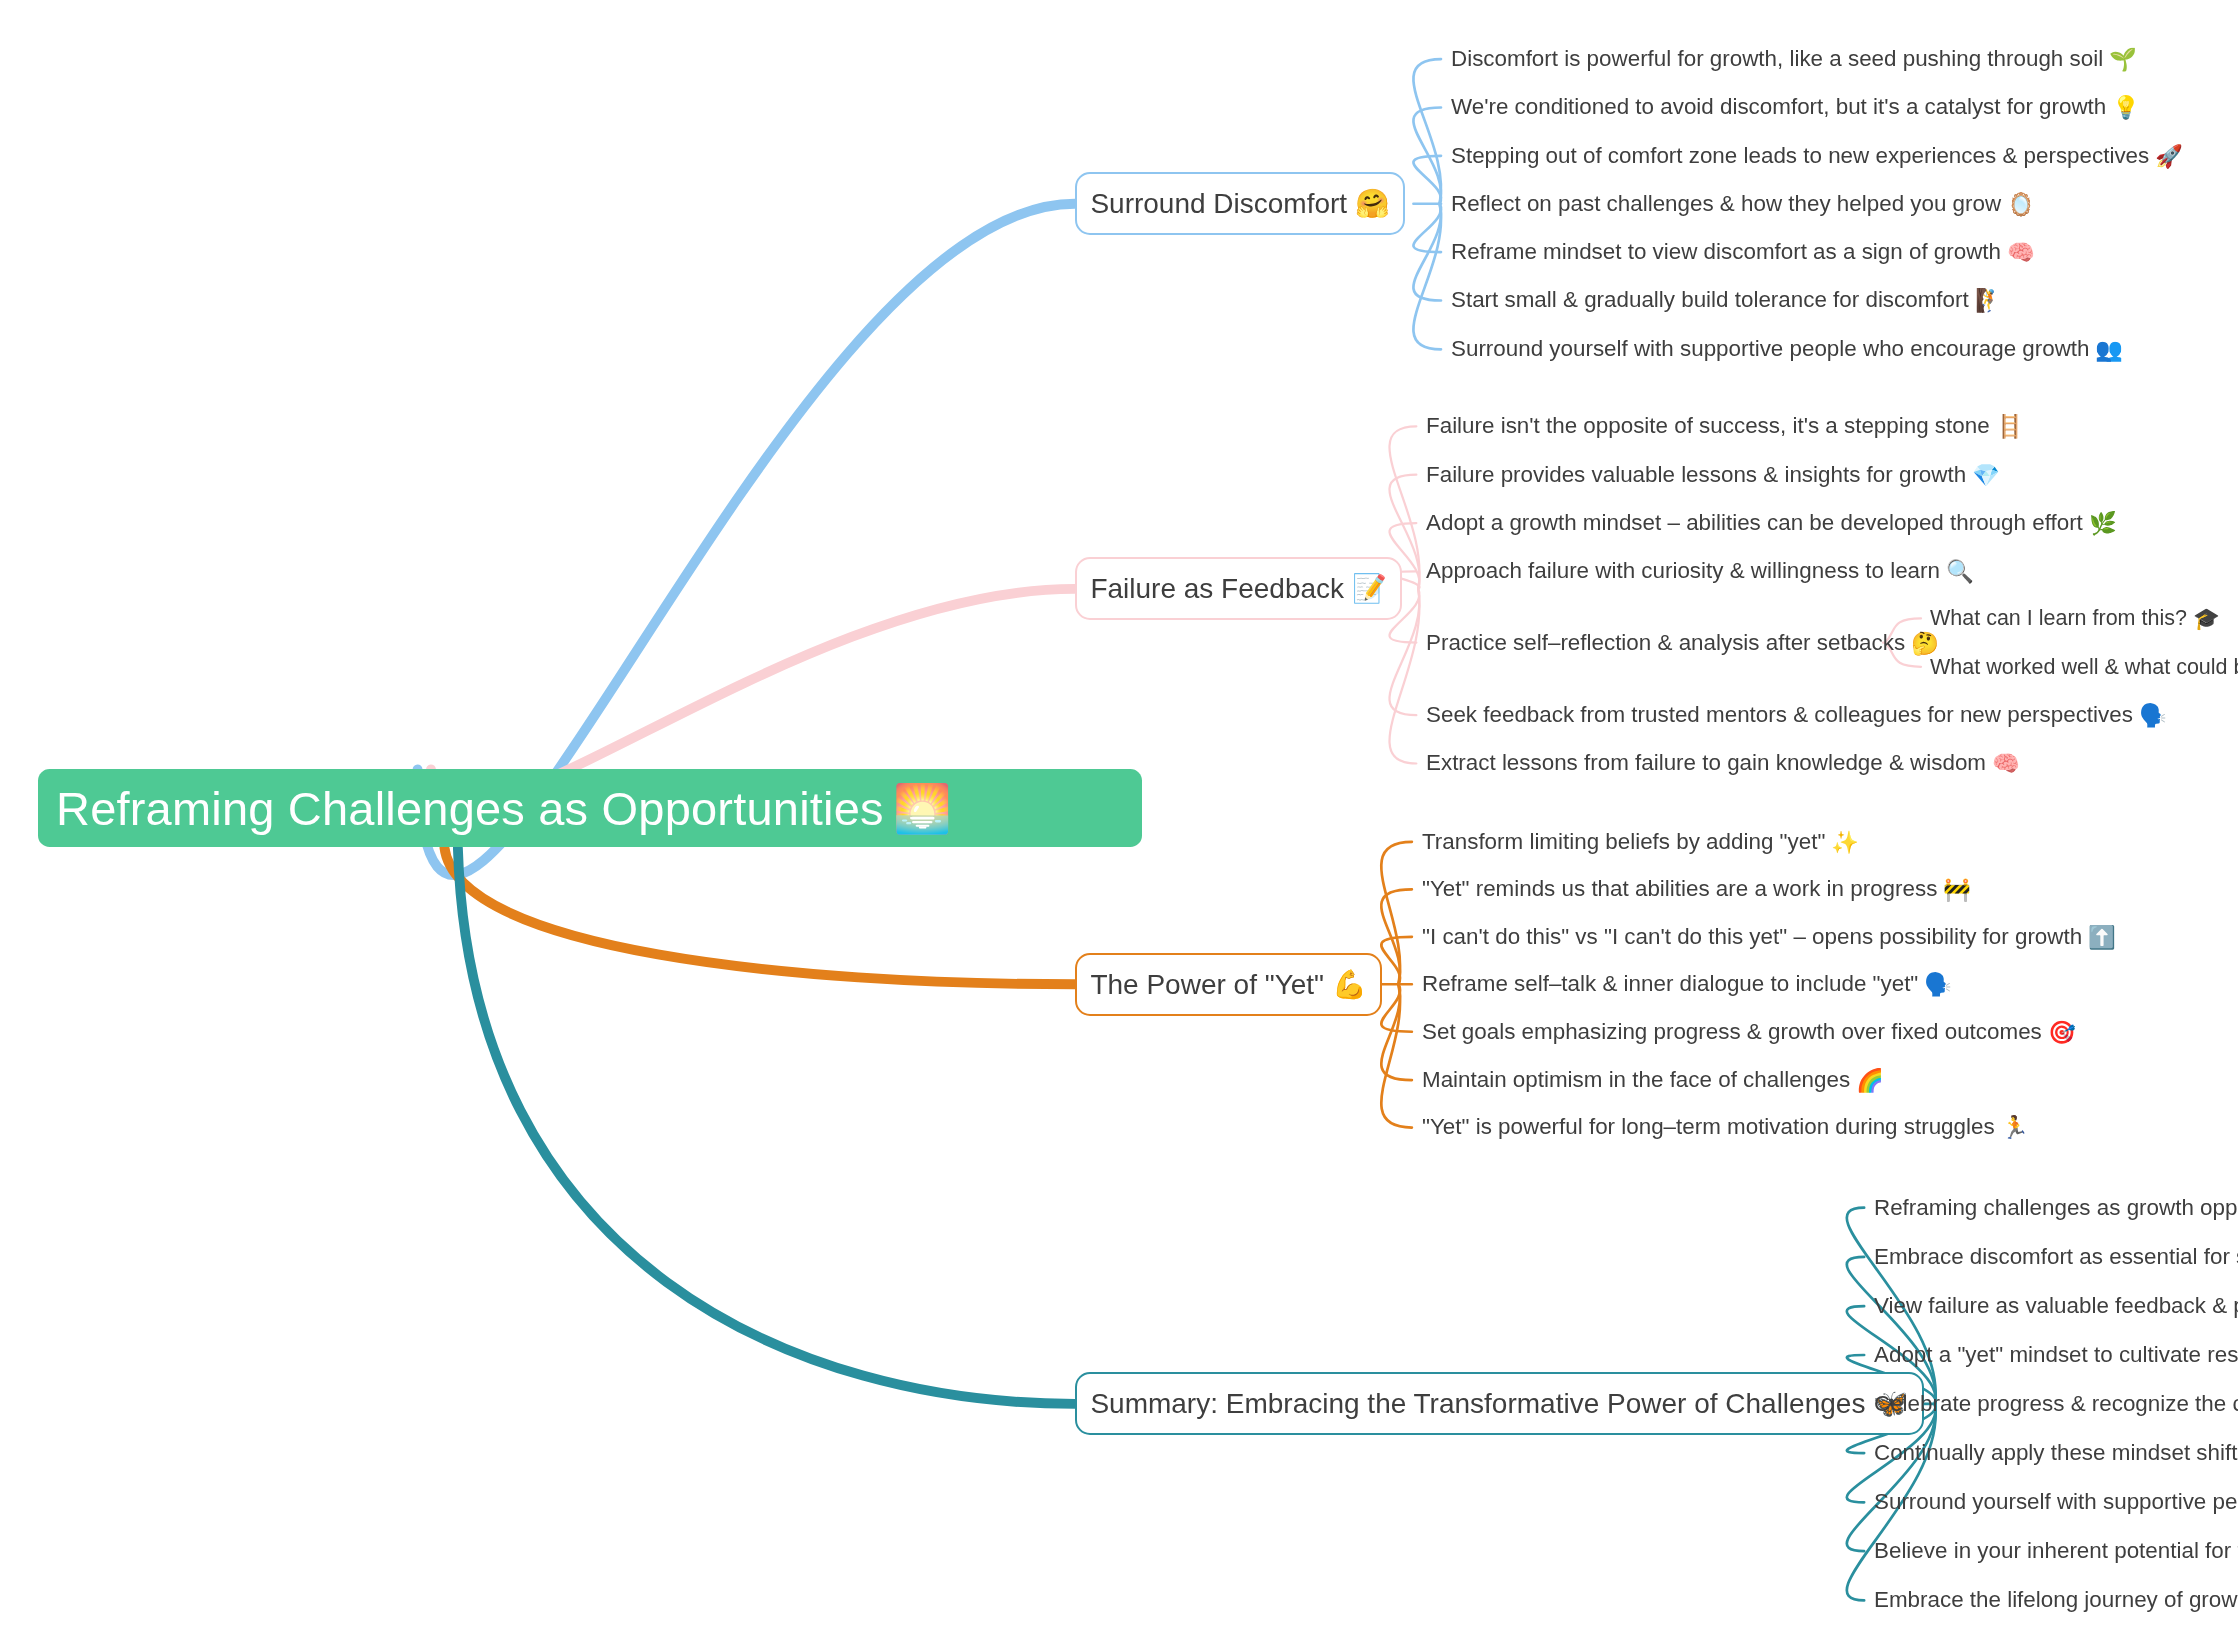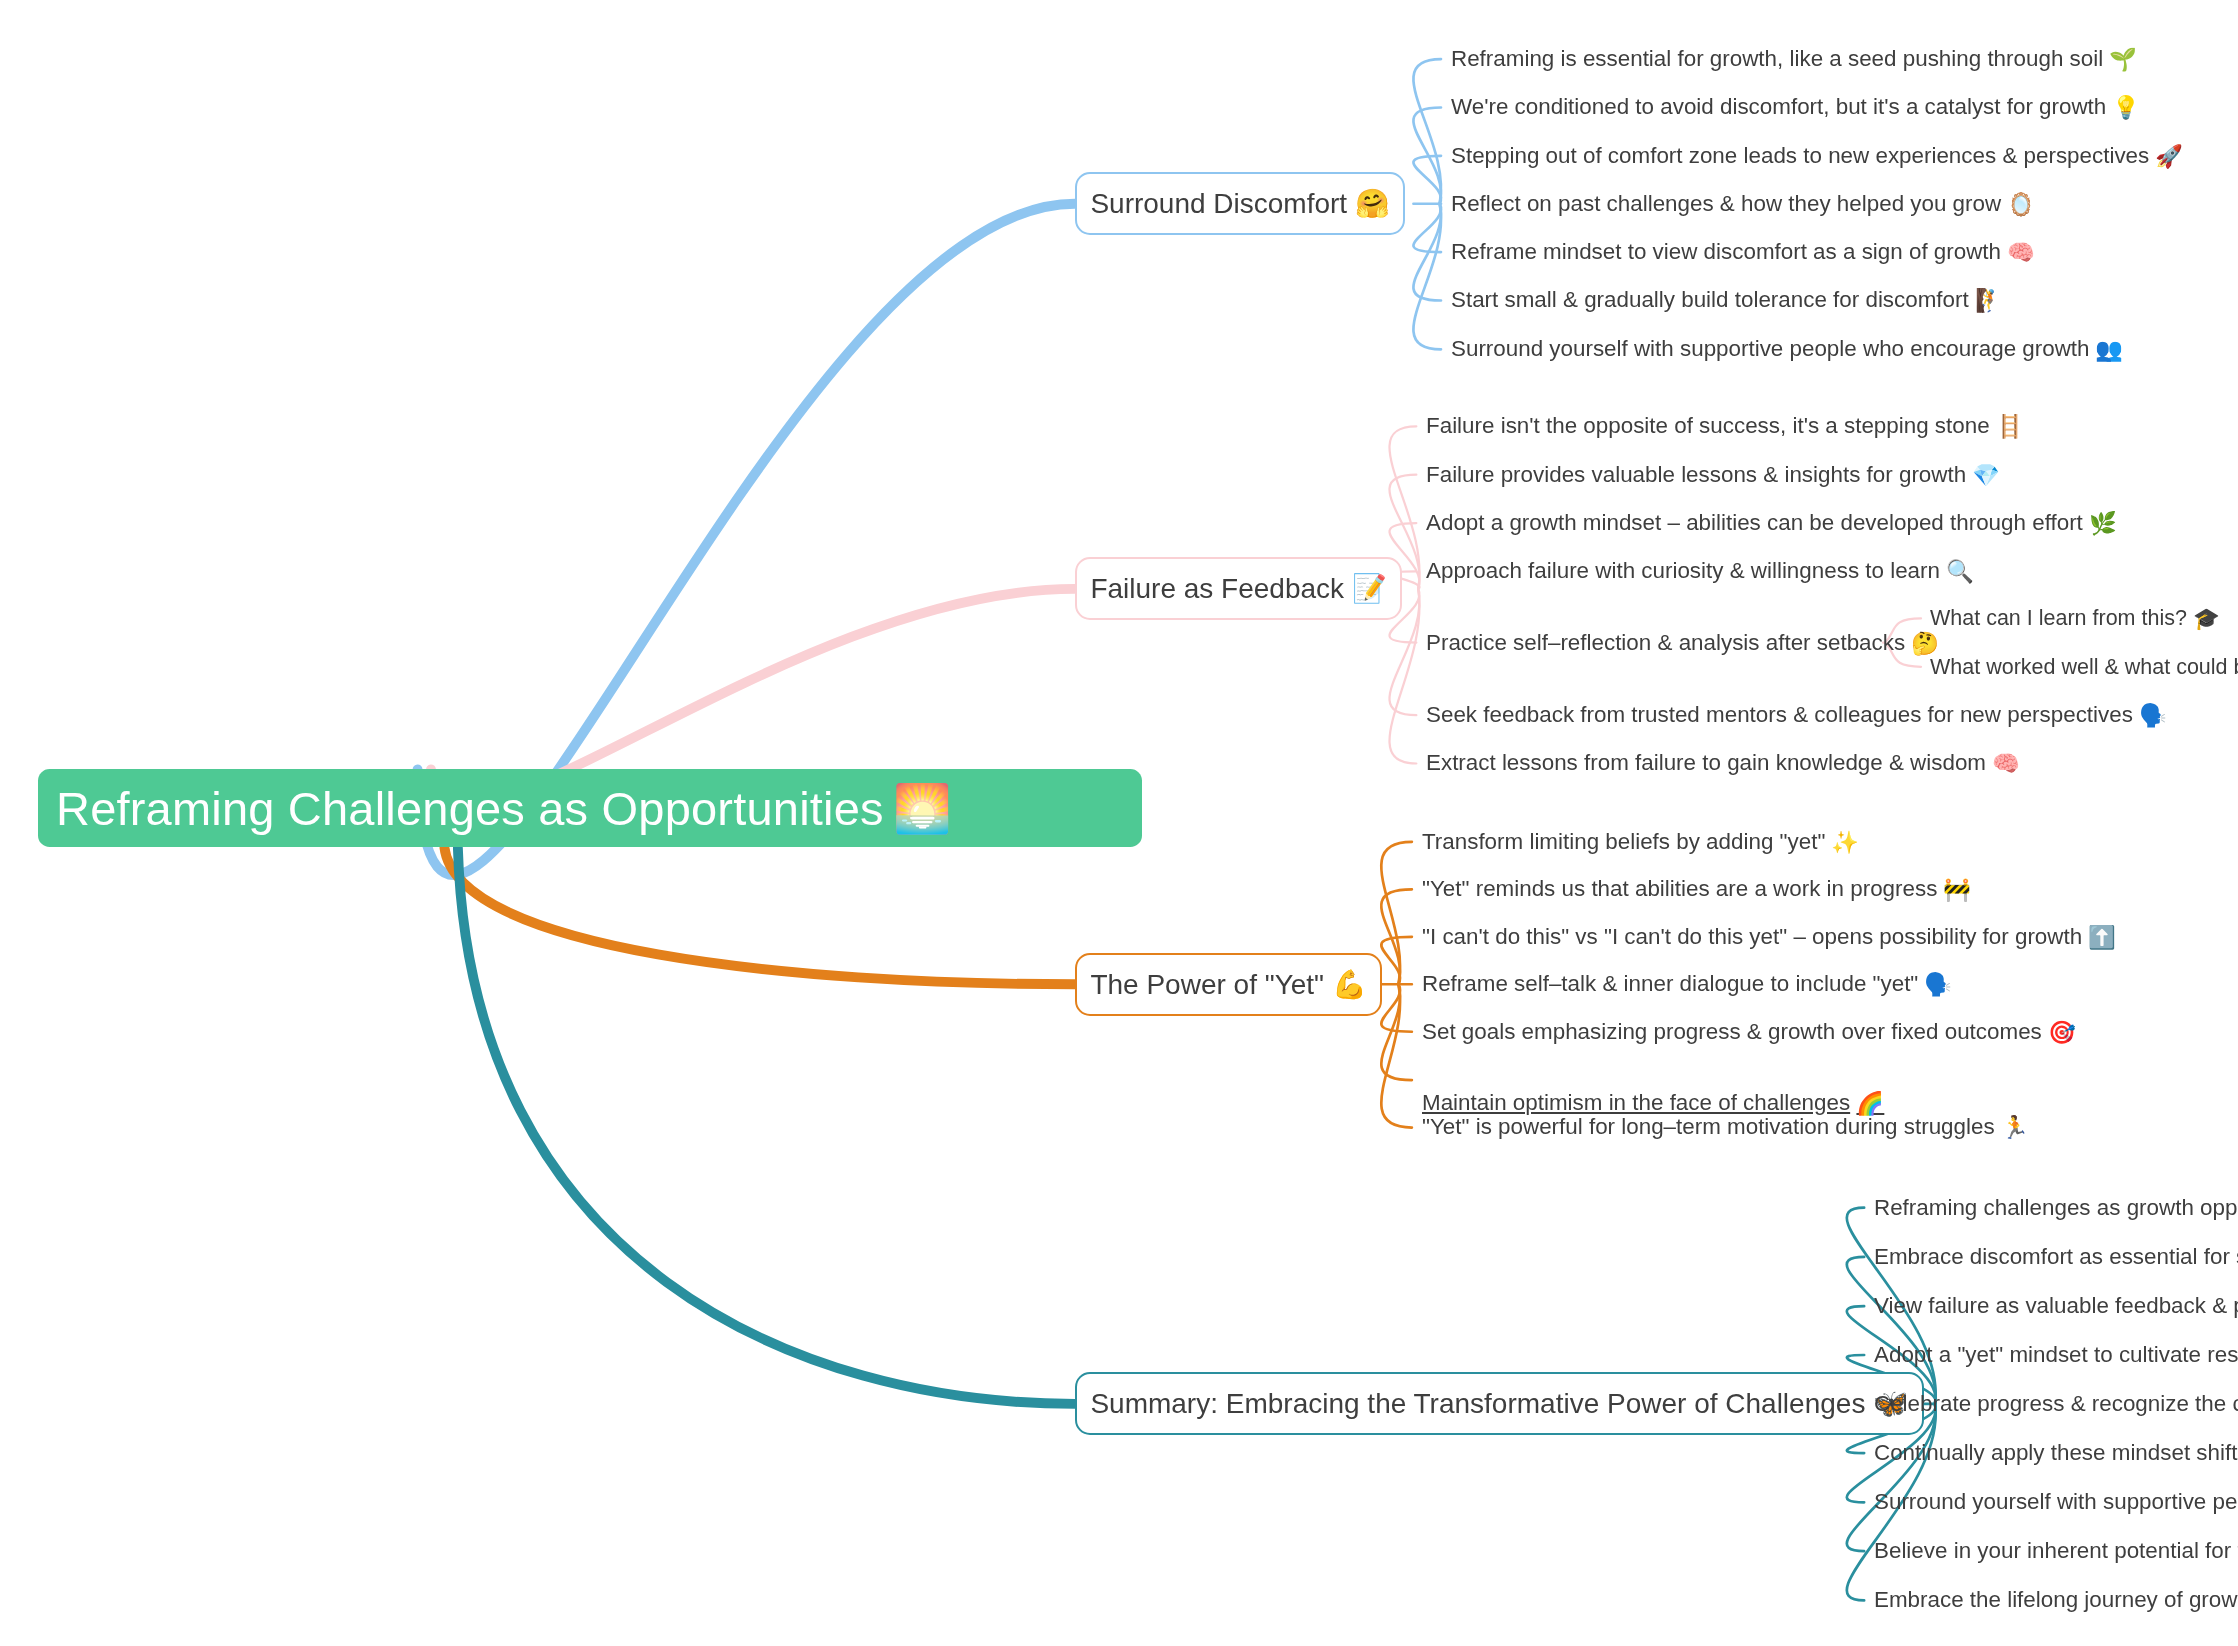--- a/index.html
+++ b/index.html
@@ -85,21 +85,21 @@
     </div>
     <div class="node branch" style="left: 1075px; top: 953px; height: 63px; border-color: rgb(227, 128, 27);">
       <span>The Power of "Yet"</span>
       <span class="emoji">💪</span>
     </div>
     <div class="node branch" style="left: 1075px; top: 1372px; height: 63px; border-color: rgb(42, 143, 158); text-align: center;">
       <span>Summary: Embracing the Transformative Power of Challenges</span>
       <span class="emoji">🦋</span>
     </div>
     <div class="leaf" style="left: 1451px; top: 59px;">
-      <span>Reframing is essential for growth, like a seed pushing through soil</span>
+      <span>Discomfort is powerful for growth, like a seed pushing through soil</span>
       <span class="emoji">🌱</span>
     </div>
     <div class="leaf" style="left: 1451px; top: 107px;">
       <span>We're conditioned to avoid discomfort, but it's a catalyst for growth</span>
       <span class="emoji">💡</span>
     </div>
     <div class="leaf" style="left: 1451px; top: 156px;">
       <span>Stepping out of comfort zone leads to new experiences &amp; perspectives</span>
       <span class="emoji">🚀</span>
     </div>
@@ -167,21 +167,21 @@
       <span class="emoji">⬆️</span>
     </div>
     <div class="leaf" style="left: 1422px; top: 984px;">
       <span>Reframe self–talk &amp; inner dialogue to include "yet"</span>
       <span class="emoji">🗣️</span>
     </div>
     <div class="leaf" style="left: 1422px; top: 1032px;">
       <span>Set goals emphasizing progress &amp; growth over fixed outcomes</span>
       <span class="emoji">🎯</span>
     </div>
-    <div class="leaf" style="left: 1422px; top: 1103px; text-decoration: underline;">
+    <div class="leaf" style="left: 1422px; top: 1080px;">
       <span>Maintain optimism in the face of challenges</span>
       <span class="emoji">🌈</span>
     </div>
     <div class="leaf" style="left: 1422px; top: 1127px;">
       <span>"Yet" is powerful for long–term motivation during struggles</span>
       <span class="emoji">🏃</span>
     </div>
     <div class="leaf" style="left: 1874px; top: 1208px;">
       <span>Reframing challenges as growth opportunities is transformative</span>
     </div>

